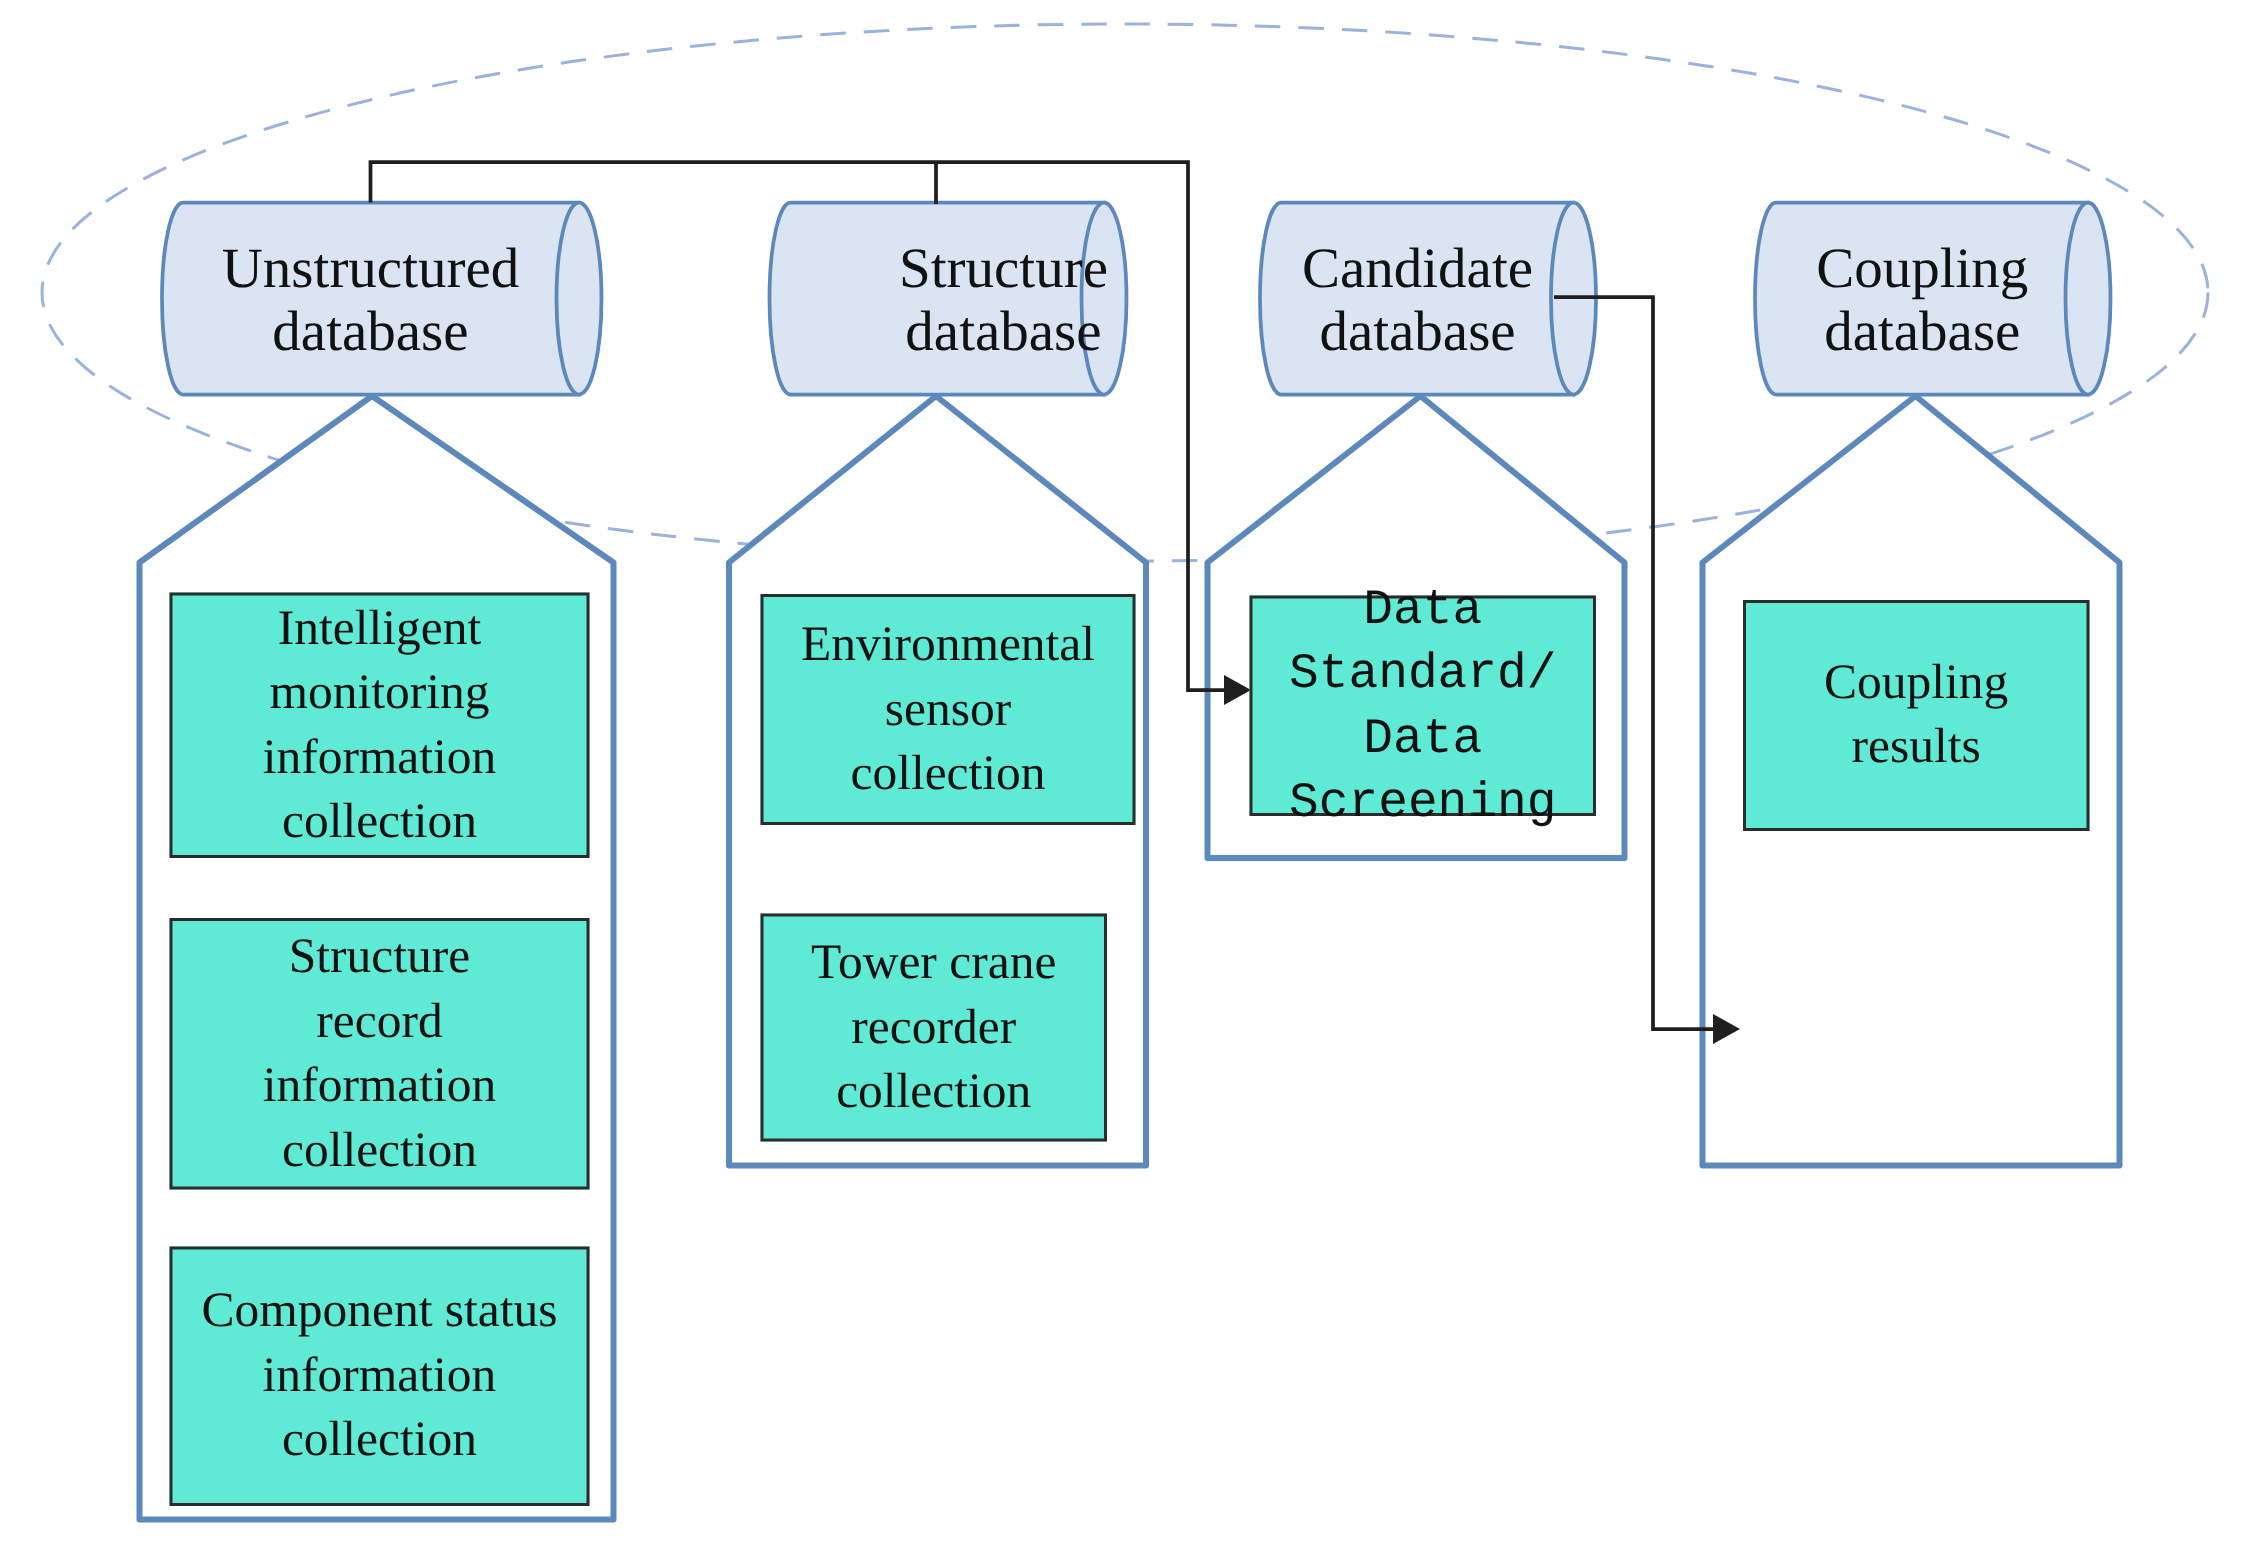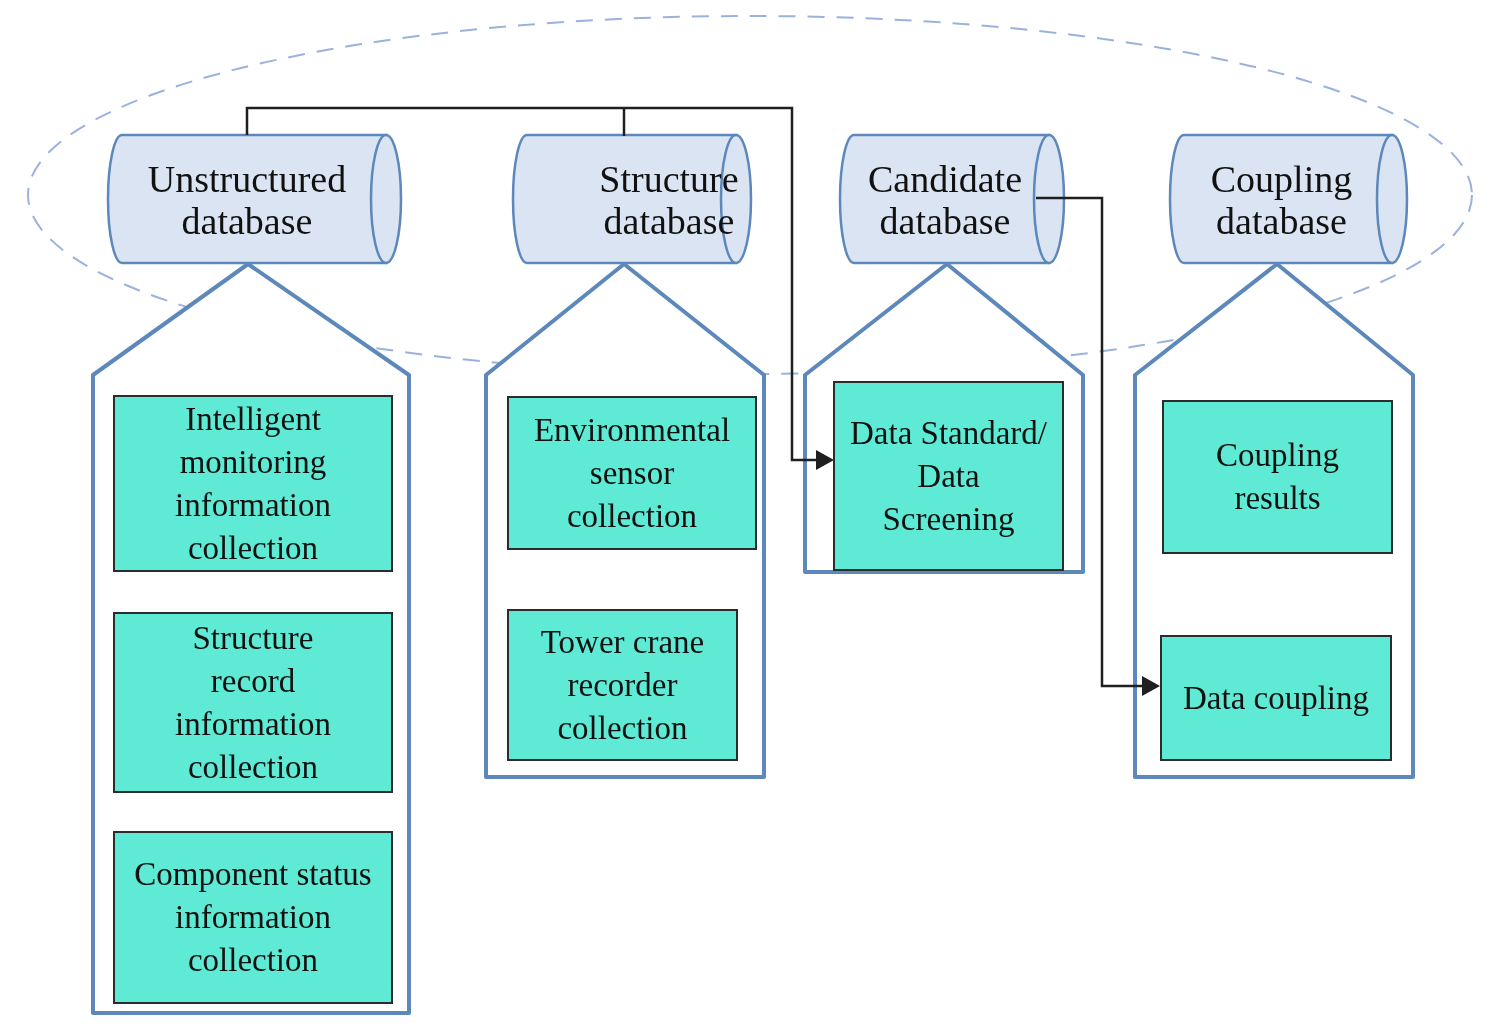--- a/index.html
+++ b/index.html
@@ -110,21 +110,20 @@
 information
 collection</div>
 
   <div class="node" style="left:507px; top:384px; width:250px; height:154px;">Environmental
 sensor
 collection</div>
   <div class="node" style="left:507px; top:597px; width:231px; height:152px;text-align:center;">Tower crane
 recorder
 collection</div>
 
-  <div class="node" style="left:833px; top:369px; width:231px; height:190px;">Data Standard/
+  <div class="node" style="left:833px; top:385px; width:231px; height:147px;font-family:Liberation Mono, monospace;">Data Standard/
 Data
 Screening</div>
 
   <div class="node" style="left:1162px; top:388px; width:231px; height:154px;">Coupling
 results</div>
-  <div class="node" style="left:1160px; top:623px; width:232px; height:126px;">Data coupling</div>
 
 </div>
 
 </body></html>

